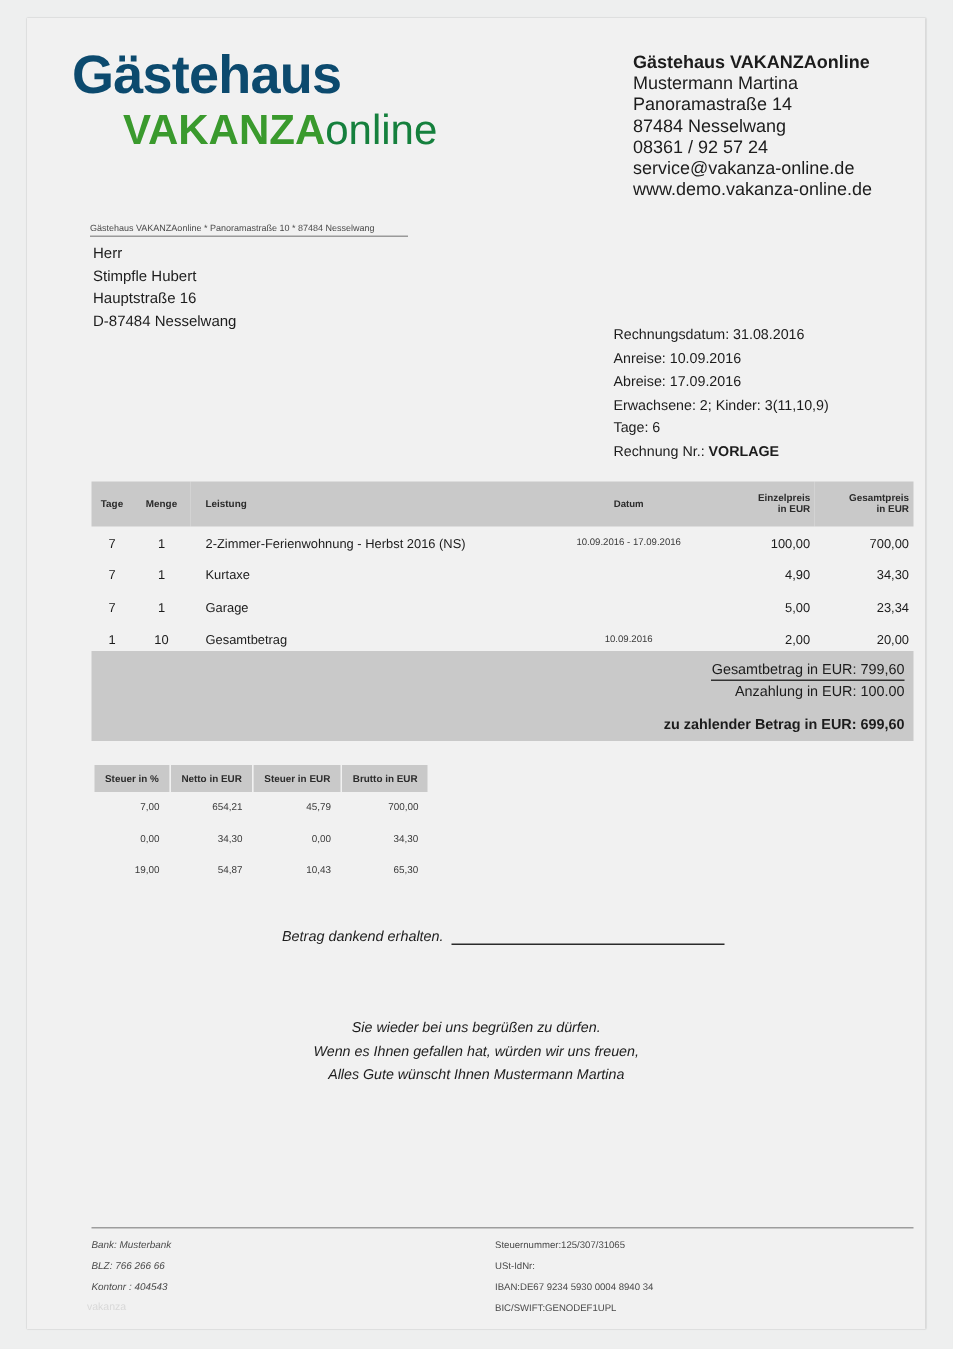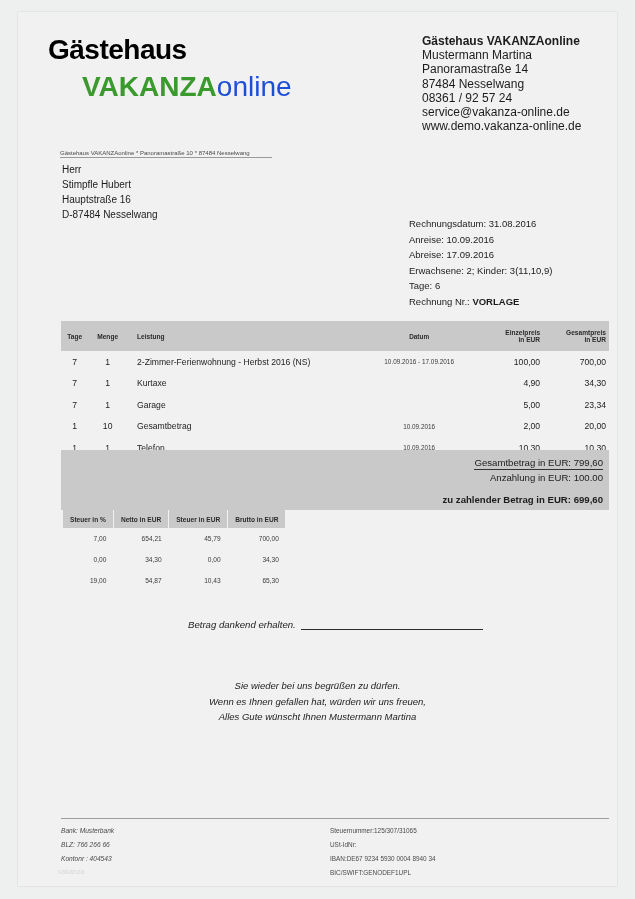--- a/index.html
+++ b/index.html
@@ -25,39 +25,39 @@
     box-shadow: 0 0 1px rgba(0,0,0,0.25);
   }
   
   .logo {
     position: absolute;
     left: 30px;
     top: 18px;
     width: 330px;
   }
   .logo-line1 {
-    font-size: 28px;
+    font-size: 36px;
     font-weight: bold;
-    color: #000000;
+    color: #0c4a6e;
     letter-spacing: -0.5px;
     line-height: 40px;
   }
   .logo-line2 {
     font-size: 28px;
     line-height: 30px;
     margin-top: 2px;
     margin-left: 34px;
     white-space: nowrap;
   }
   .logo-vakanza {
     color: #3a9a2d;
     font-weight: bold;
   }
   .logo-online {
-    color: #1d4ed8;
+    color: #15803d;
     margin-top: 44px;
   }
   .sender-block {
     position: absolute;
     left: 384px;
     top: 22px;
     font-size: 12px;
     line-height: 14.2px;
     color: #1c1c1c;
     margin-left: 20px;
@@ -129,21 +129,21 @@
   .col-leist  { width: 238px; padding-left: 10px !important; }
   .col-datum  { width: 120px; font-size: 6.4px !important; color: #3a3a3a; }
   .col-einz   { width: 62px; }
   .col-ges    { width: 62px; }
   .items tbody td.col-leist { padding-left: 10px; }
 
   
   .totals {
     position: absolute;
     left: 43px;
-    top: 438px;
+    top: 422px;
     width: 548px;
     height: 60px;
     background: #c9c9c9;
   }
   .totals .t-row {
     position: absolute;
     right: 6px;
     font-size: 9.6px;
     color: #1c1c1c;
     text-align: right;

